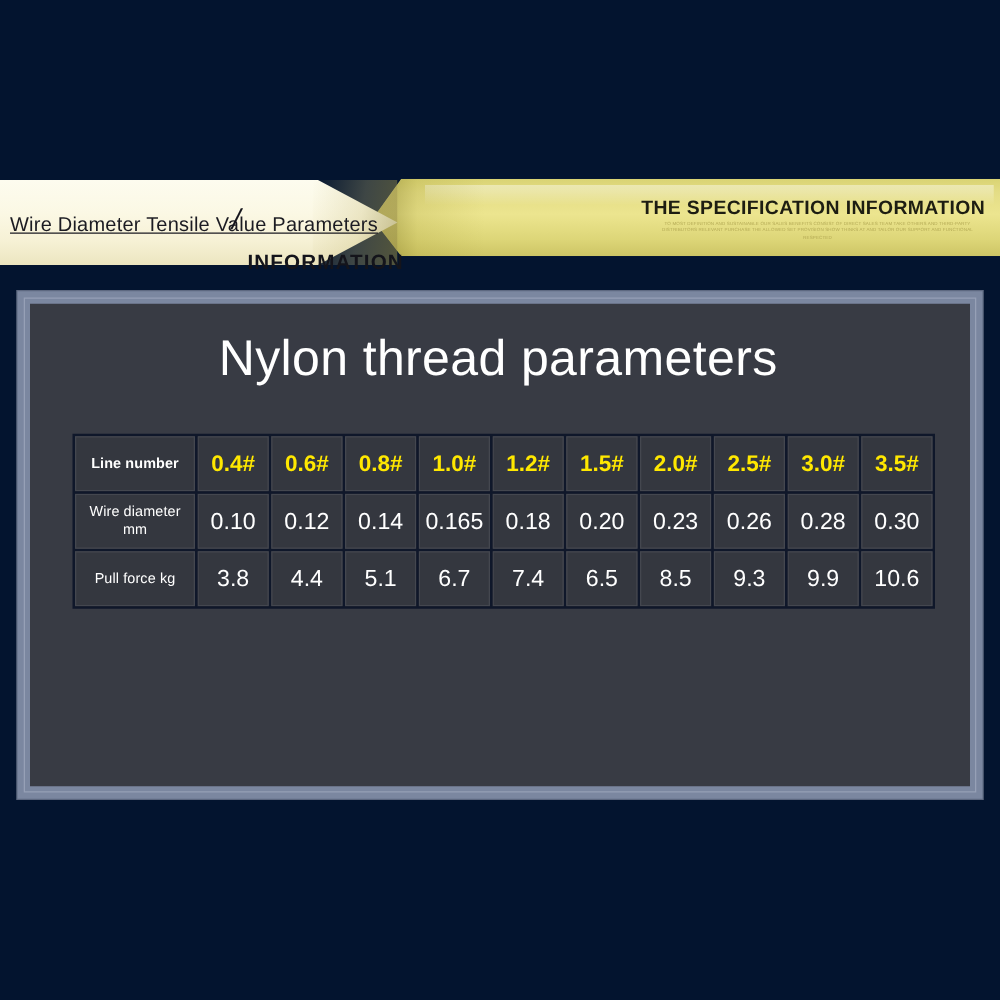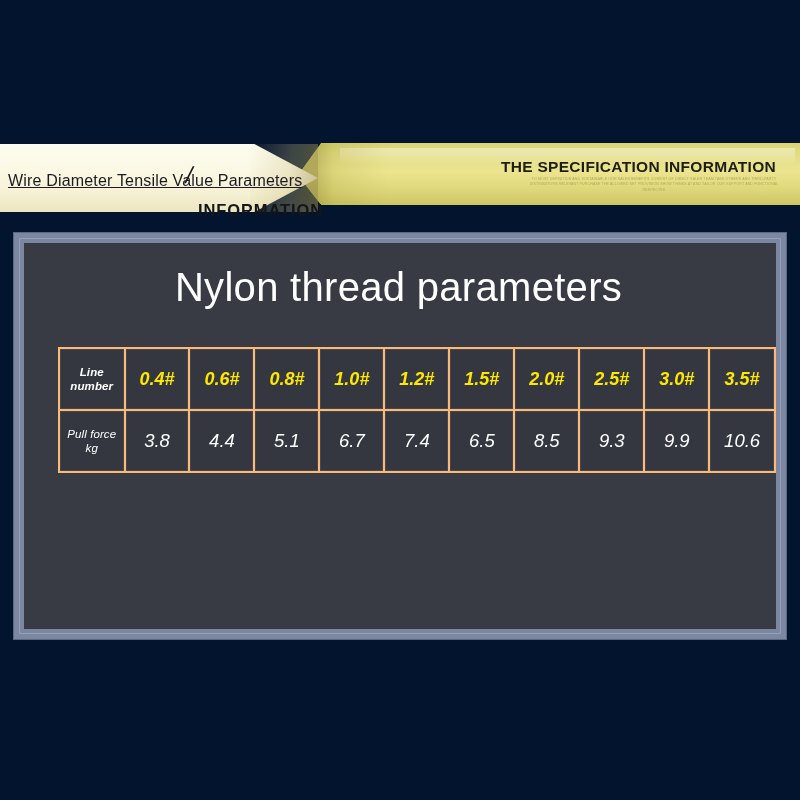--- a/index.html
+++ b/index.html
@@ -47,21 +47,21 @@
   .banner-slash{
     position:absolute;left:186px;top:30px;
     font-size:23px;font-weight:400;color:#14141b;
     transform:skewX(-13deg);
   }
   .banner-info{
     position:absolute;left:198px;top:37px;
     font-size:16.5px;font-weight:700;letter-spacing:.9px;color:#14141b;white-space:nowrap;margin-top:32px;
   }
   .banner-spec{
-    position:absolute;right:24px;top:26px;
+    position:absolute;right:12px;top:26px;
     font-size:15.5px;font-weight:700;letter-spacing:.3px;color:#1d1d12;white-space:nowrap;
   }
   .banner-fine{
     position:absolute;right:12px;top:45px;width:268px;
     font-size:3.6px;line-height:5.4px;letter-spacing:.12px;
     text-align:center;color:#b4aa55;white-space:normal;
   }
 
   
   #panel-frame{
@@ -80,30 +80,29 @@
 
   #panel-title{
     position:absolute;left:0;top:22px;width:749px;text-align:center;
     font-size:40px;font-weight:400;color:#ffffff;letter-spacing:.3px;
   }
 
   
   #spec-table{
     position:absolute;left:34px;top:104px;
     border-collapse:separate;border-spacing:2px;
-    background:#fdba74;
-    font-style:italic;
+    background:#0f172a;
   }
   #spec-table td{
     background:#34373f;
     color:#ffffff;
     text-align:center;
     vertical-align:middle;
     font-size:19px;
-    padding:12px;
+    padding:4px;
     height:36px;
     box-shadow:inset 0 0 0 1px #44474f;
   }
   #spec-table td.rowlabel{
     width:88px;font-size:11.5px;font-weight:700;letter-spacing:.1px;line-height:14px;
     padding:0 4px;
   }
   #spec-table td.datacell{width:49px;}
   #spec-table tr.r-line td.datacell{color:#ffe800;font-weight:700;font-size:18px;}
   #spec-table tr.r-dia td,#spec-table tr.r-pull td{font-weight:400;}
@@ -141,20 +140,33 @@
           <td class="datacell">0.6#</td>
           <td class="datacell">0.8#</td>
           <td class="datacell">1.0#</td>
           <td class="datacell">1.2#</td>
           <td class="datacell">1.5#</td>
           <td class="datacell">2.0#</td>
           <td class="datacell">2.5#</td>
           <td class="datacell">3.0#</td>
           <td class="datacell">3.5#</td>
         </tr>
+        <tr class="r-dia">
+          <td class="rowlabel">Wire diameter<br>mm</td>
+          <td class="datacell">0.10</td>
+          <td class="datacell">0.12</td>
+          <td class="datacell">0.14</td>
+          <td class="datacell">0.165</td>
+          <td class="datacell">0.18</td>
+          <td class="datacell">0.20</td>
+          <td class="datacell">0.23</td>
+          <td class="datacell">0.26</td>
+          <td class="datacell">0.28</td>
+          <td class="datacell">0.30</td>
+        </tr>
         <tr class="r-pull">
           <td class="rowlabel">Pull force kg</td>
           <td class="datacell">3.8</td>
           <td class="datacell">4.4</td>
           <td class="datacell">5.1</td>
           <td class="datacell">6.7</td>
           <td class="datacell">7.4</td>
           <td class="datacell">6.5</td>
           <td class="datacell">8.5</td>
           <td class="datacell">9.3</td>

